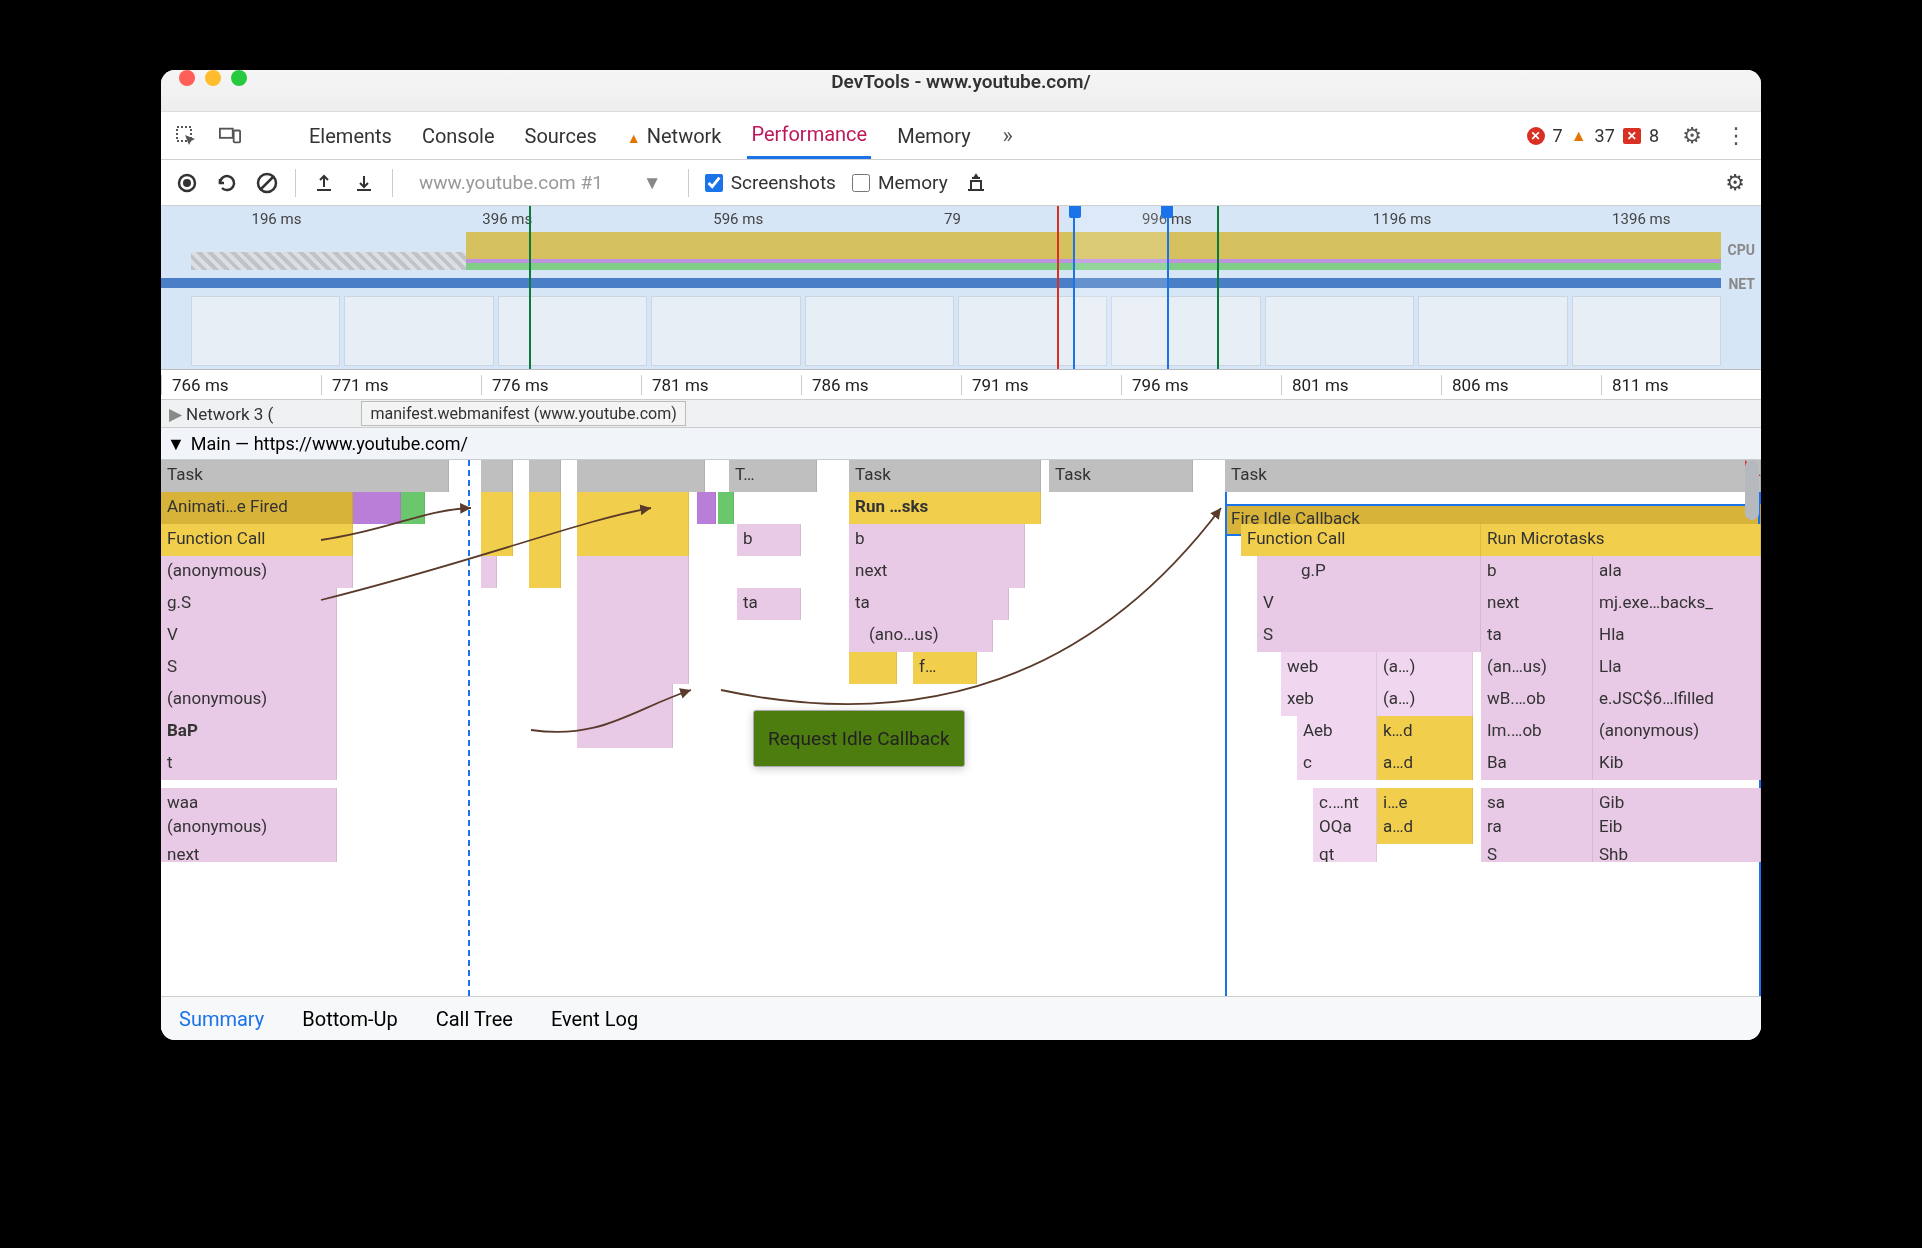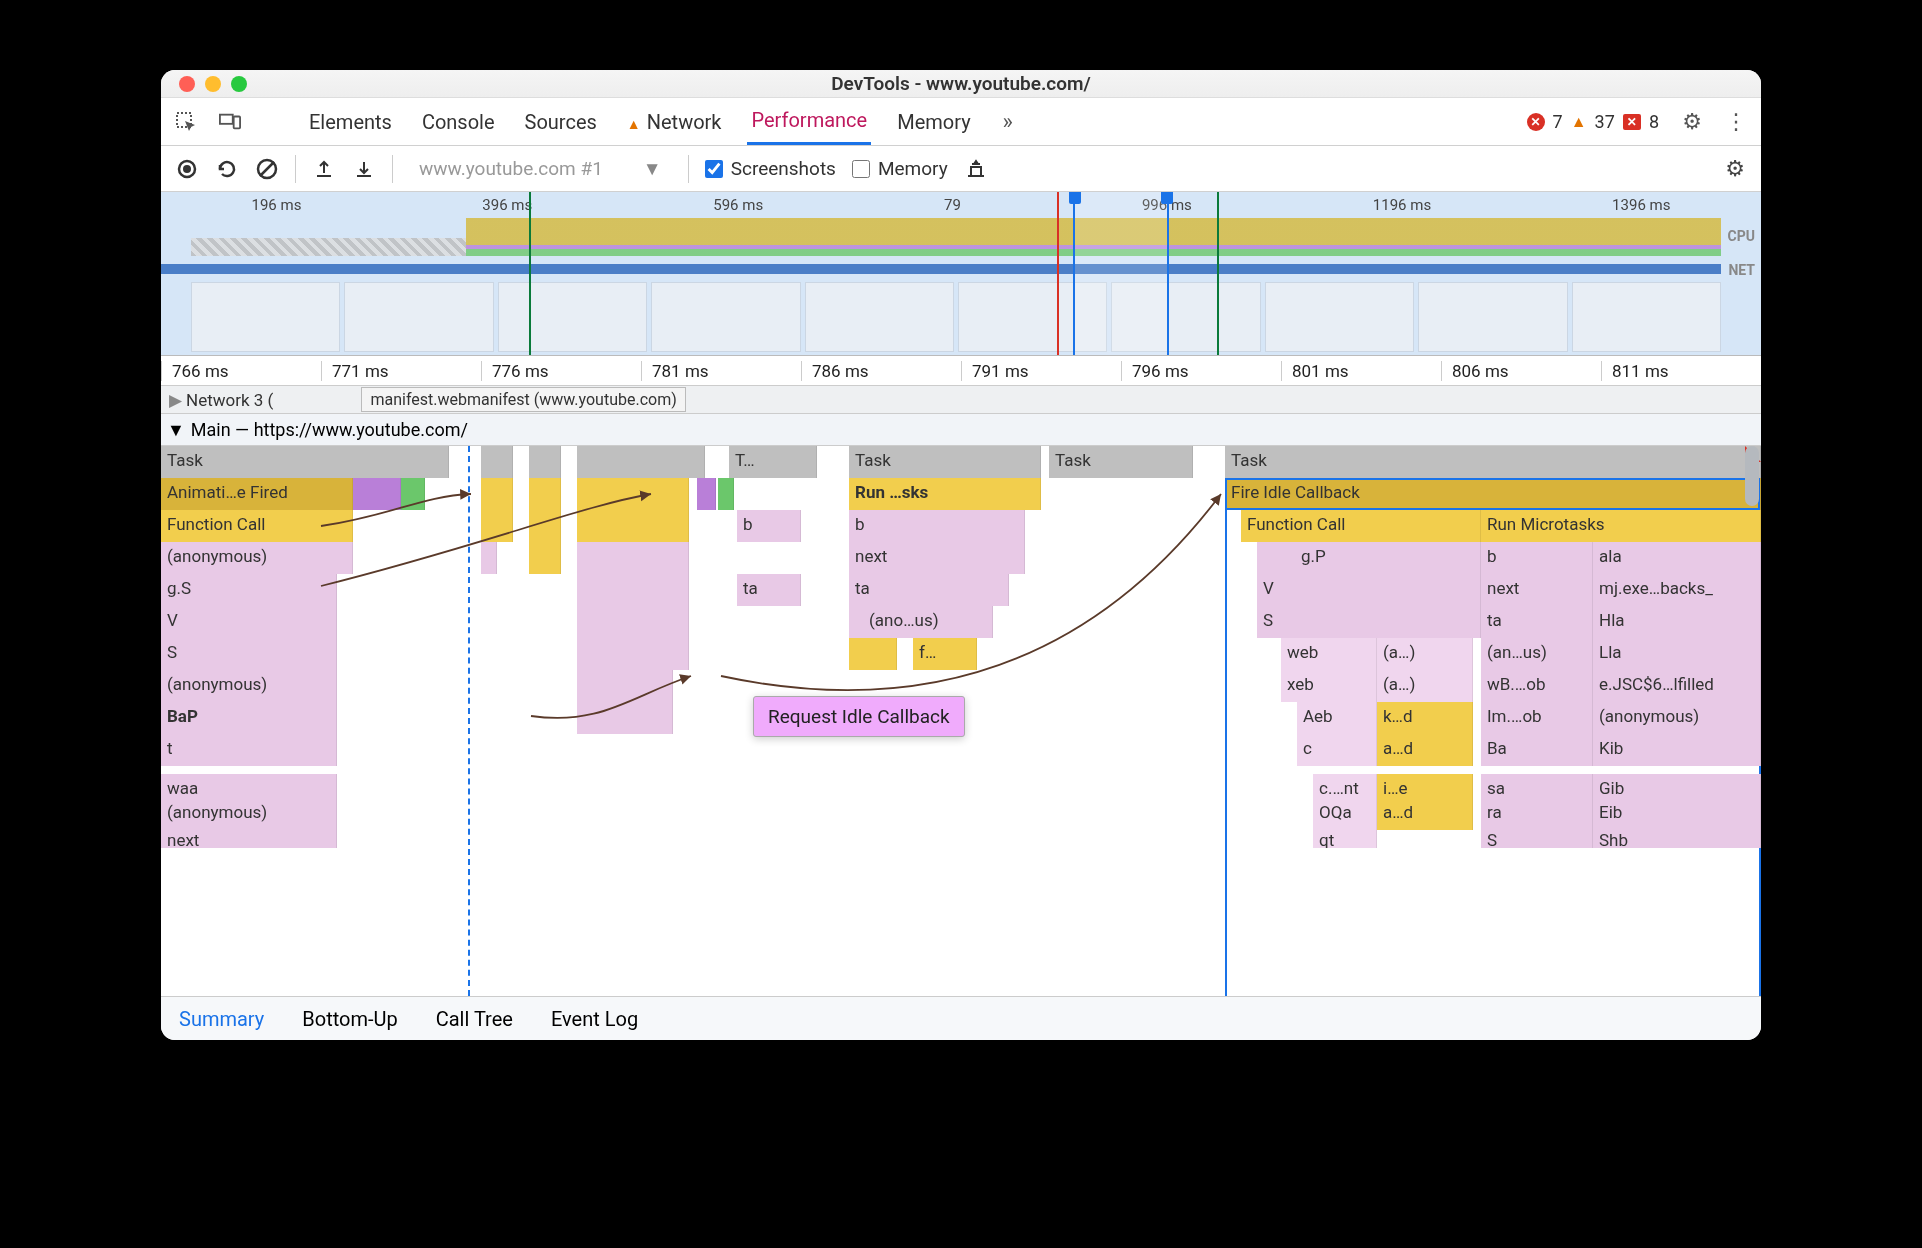--- a/index.html
+++ b/index.html
@@ -1,18 +1,18 @@
 <!DOCTYPE html>
 <html><head>
 <meta charset="utf-8">
 <style>
   * { box-sizing: border-box; margin: 0; padding: 0; font-family: -apple-system, BlinkMacSystemFont, "Segoe UI", Roboto, sans-serif; }
   body { background: #000; width: 1922px; height: 1248px; display: flex; align-items: flex-start; justify-content: center; padding-top: 70px; }
   .window { width: 1600px; height: 970px; background: #fff; border-radius: 14px; box-shadow: 0 20px 60px rgba(0,0,0,.5); overflow: hidden; display: flex; flex-direction: column; position: relative; }
-  .titlebar { height: 28px; background: linear-gradient(#f5f5f5,#eee); border-bottom: 1px solid #ddd; display: flex; align-items: center; position: relative; }
+  .titlebar { height: 42px; background: linear-gradient(#f5f5f5,#eee); border-bottom: 1px solid #ddd; display: flex; align-items: flex-start; position: relative; }
   .traffic { display: flex; gap: 10px; padding-left: 18px; }
   .dot { width: 16px; height: 16px; border-radius: 50%; }
   .dot.red { background: #ff5f56; }
   .dot.yellow { background: #ffbd2e; }
   .dot.green { background: #27c93f; }
   .titlebar .title { position: absolute; left: 0; right: 0; text-align: center; font-size: 19px; font-weight: 600; color: #333; }
   .tabs { height: 48px; border-bottom: 1px solid #d0d0d0; display: flex; align-items: center; padding: 0 14px; gap: 22px; font-size: 20px; color: #333; position: relative; }
   .tabs .icon { width: 22px; height: 22px; display: flex; align-items: center; justify-content: center; color: #555; }
   .tabs .tab { padding: 0 4px; cursor: pointer; }
   .tabs .tab.active { color: #be185d; border-bottom: 3px solid #1a73e8; height: 100%; display: flex; align-items: center; }
@@ -47,21 +47,21 @@
   .row{position:absolute;left:0;right:0;height:32px;}
   .blk{position:absolute;height:100%;font-size:17px;padding:4px 6px;white-space:nowrap;overflow:hidden;text-overflow:ellipsis;border-right:1px solid rgba(0,0,0,.08);}
   .c-gray{background:#bfbfbf;color:#333;}
   .c-yellow{background:#f2ce4d;color:#333;}
   .c-gold{background:#d8b33a;color:#333;}
   .c-pink{background:#e8c9e6;color:#333;}
   .c-pink2{background:#f0d6ee;color:#333;}
   .c-purple{background:#b97fd8;color:#fff;}
   .c-green{background:#6bc76b;color:#fff;}
   .c-sel{box-shadow: inset 0 0 0 2px #1a73e8;}
-  .tooltip{position:absolute;background:#f0abfc;border:1px solid #aaa;box-shadow:0 2px 8px rgba(0,0,0,.2);padding:8px 14px;font-size:19px;border-radius:3px;color:#222;}
+  .tooltip{position:absolute;background:#4d7c0f;border:1px solid #aaa;box-shadow:0 2px 8px rgba(0,0,0,.2);padding:16px 14px;font-size:19px;border-radius:3px;color:#222;}
   .vline{position:absolute;top:0;bottom:0;width:0;border-left:2.5px dashed #1a73e8;}
   .hilite{position:absolute;top:0;bottom:0;border:2px solid #1a73e8;border-top:none;border-bottom:none;pointer-events:none;}
   .scrollbar{position:absolute;right:2px;top:0;bottom:0;width:14px;}
   .scrollbar .thumb{position:absolute;top:0;width:14px;height:60px;background:#b5b9be;border-radius:7px;}
   .bottom-tabs{height:44px;border-top:1px solid #ccc;display:flex;align-items:center;gap:38px;padding:0 18px;font-size:20px;background:#f6f8fa;}
   .bottom-tabs .btab{color:#000000;cursor:pointer;}
   .bottom-tabs .btab.active{color:#1a73e8;}
   svg.arrow{position:absolute;overflow:visible;pointer-events:none;}
 </style>
 </head>
@@ -249,21 +249,21 @@
     <div class="row" style="top:32px;">
       <div class="blk c-gold" style="left:0;width:12%;">Animati…e Fired</div>
       <div class="blk c-purple" style="left:12%;width:3%;"></div>
       <div class="blk c-green" style="left:15%;width:1.5%;"></div>
       <div class="blk c-yellow" style="left:20%;width:2%;"></div>
       <div class="blk c-yellow" style="left:23%;width:2%;"></div>
       <div class="blk c-yellow" style="left:26%;width:7%;"></div>
       <div class="blk c-purple" style="left:33.5%;width:1.2%;"></div>
       <div class="blk c-green" style="left:34.8%;width:1%;"></div>
       <div class="blk c-yellow" style="left:43%;width:12%;font-weight:bold;">Run …sks</div>
-      <div class="blk c-gold c-sel" style="left:66.5%;width:33.5%;">Fire Idle Callback</div>
+      <div class="blk c-gold c-sel" style="left:66.5%;width:33.5%;margin-top:12px;">Fire Idle Callback</div>
     </div>
 
     <div class="row" style="top:64px;">
       <div class="blk c-yellow" style="left:0;width:12%;">Function Call</div>
       <div class="blk c-yellow" style="left:20%;width:2%;"></div>
       <div class="blk c-yellow" style="left:23%;width:2%;"></div>
       <div class="blk c-yellow" style="left:26%;width:7%;"></div>
       <div class="blk c-pink" style="left:36%;width:4%;">b</div>
       <div class="blk c-pink" style="left:43%;width:11%;">b</div>
       <div class="blk c-yellow" style="left:67.5%;width:15%;">Function Call</div>

